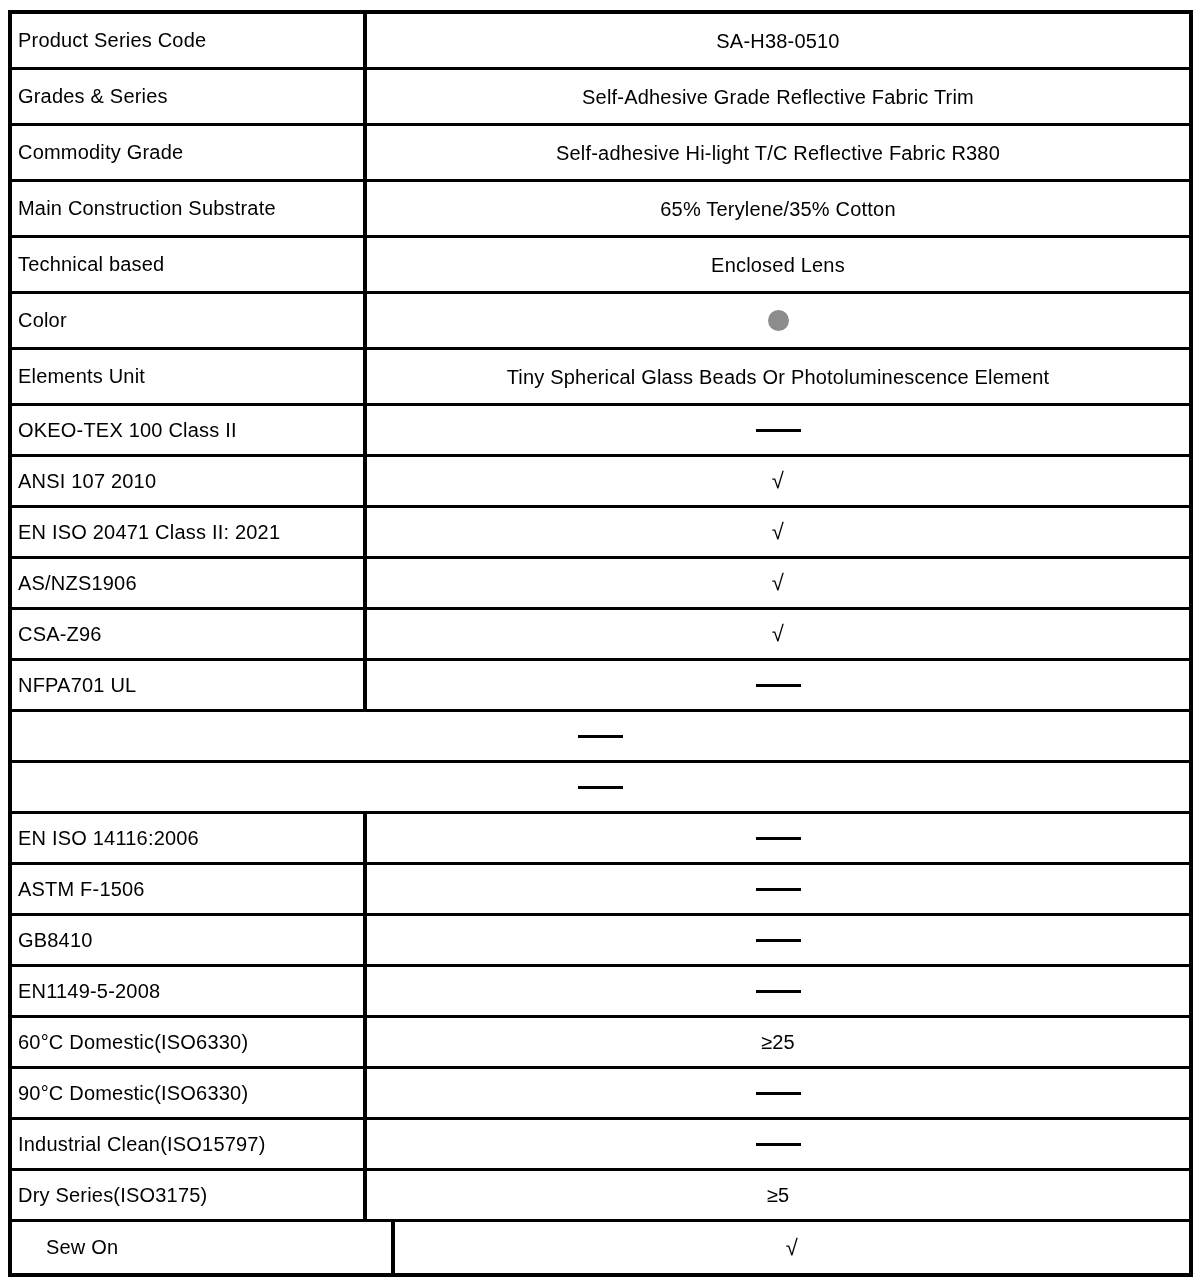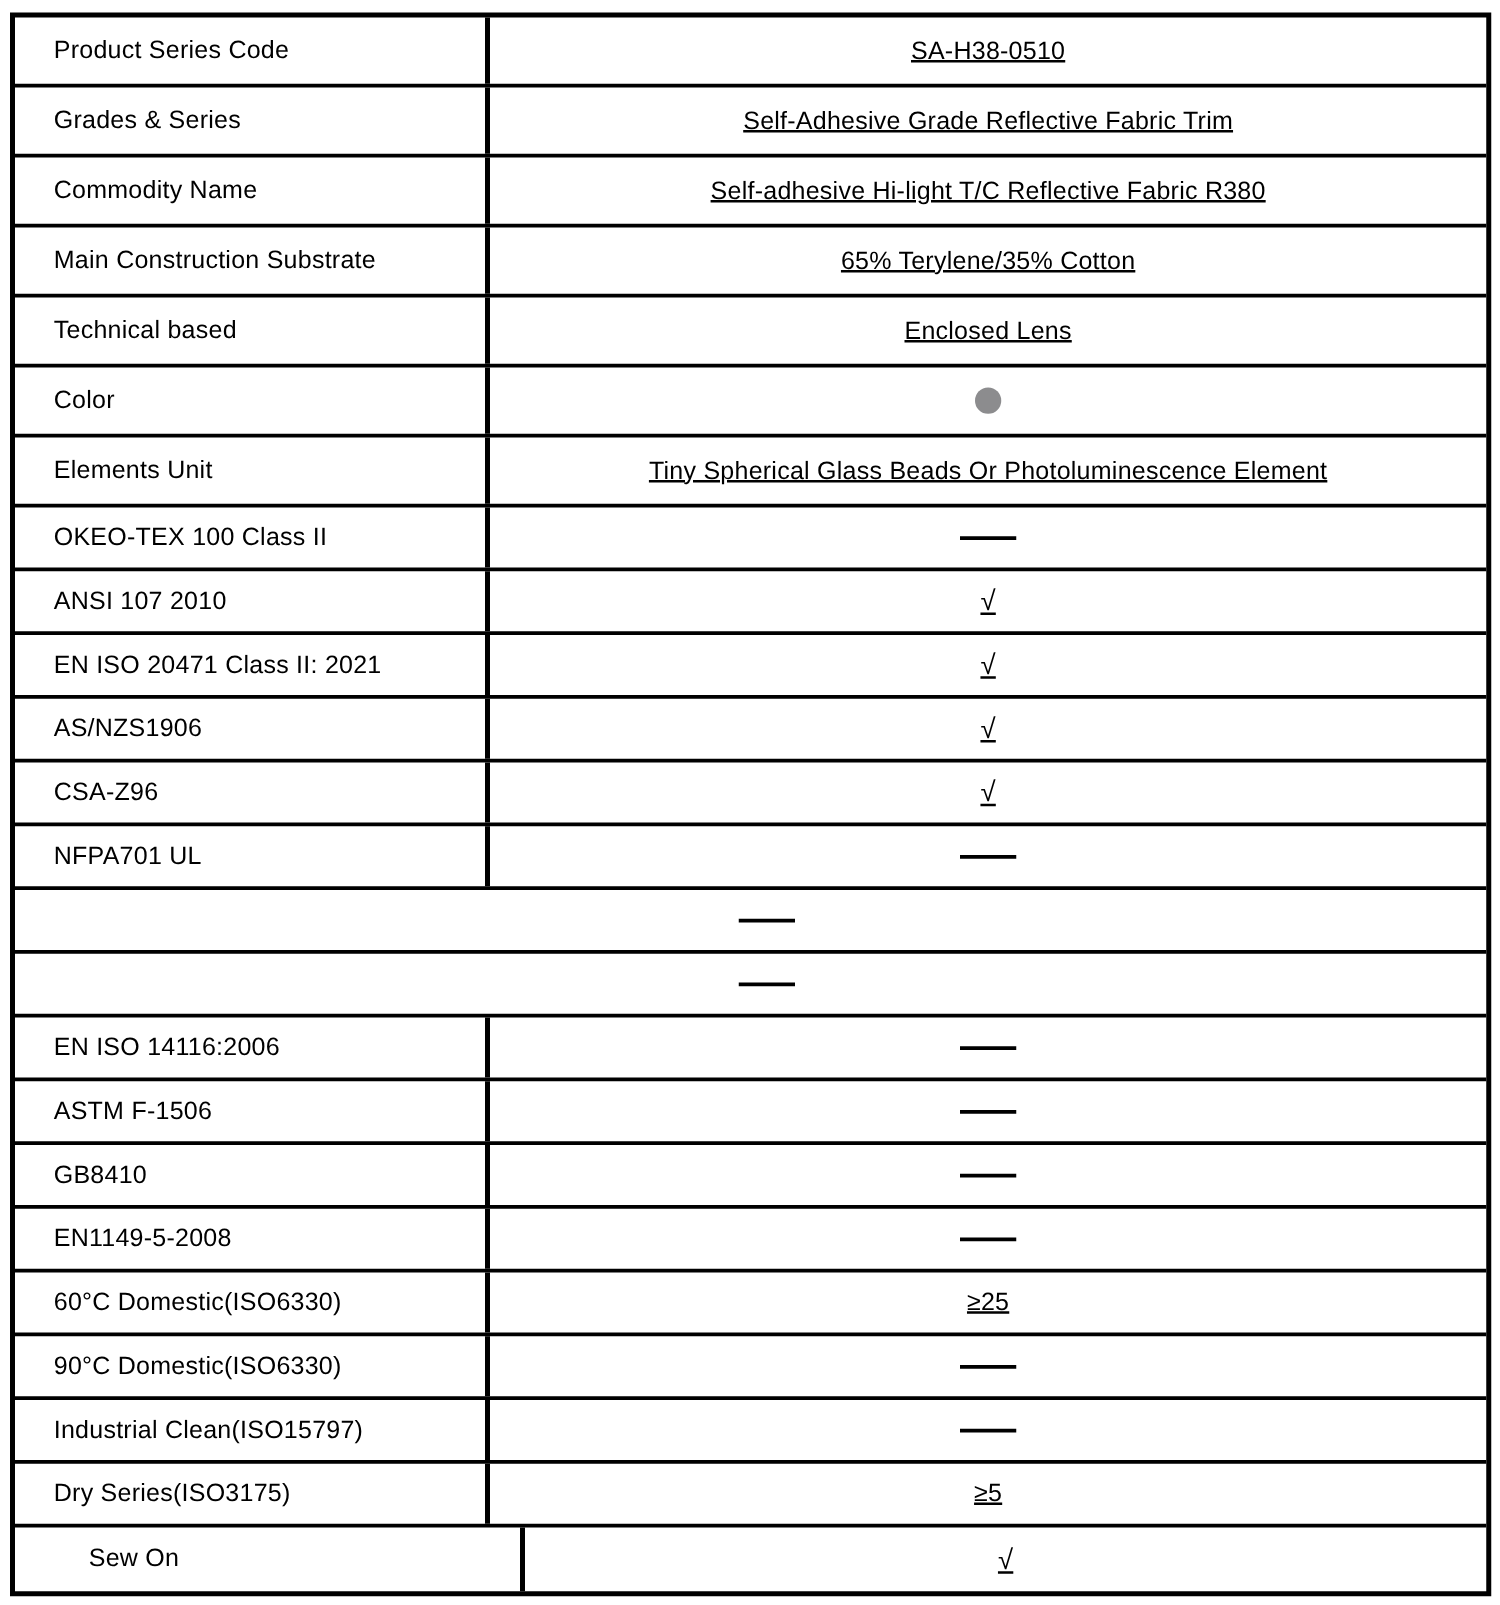--- a/index.html
+++ b/index.html
@@ -17,21 +17,20 @@
     top: 10px;
     width: 1185px;
     border: 4px solid #000000;
     background: #ffffff;
     box-sizing: border-box;
   }
   .row {
     display: flex;
     border-bottom: 3px solid #000000;
     box-sizing: border-box;
-    padding-left: 25px;
   }
   .row:last-child {
     border-bottom: none;
     margin-left: 28px;
   }
   .row-head { height: 56px; }
   .row-std  { height: 51px; }
   .label-cell {
     width: 355px;
     flex: 0 0 355px;
@@ -46,21 +45,20 @@
     white-space: nowrap;
     overflow: hidden;
   }
   .value-cell {
     flex: 1 1 auto;
     display: flex;
     align-items: center;
     justify-content: center;
     font-size: 20px;
     letter-spacing: 0.2px;
-    text-decoration: underline;
   }
   .dash-mark {
     width: 45px;
     height: 3px;
     background: #000000;
   }
   .color-dot {
     width: 21px;
     height: 21px;
     border-radius: 50%;
@@ -83,21 +81,21 @@
         <span class="value-text">SA-H38-0510</span>
       </div>
     </div>
     <div class="row row-head">
       <div class="label-cell">Grades &amp; Series</div>
       <div class="value-cell">
         <span class="value-text">Self-Adhesive Grade Reflective Fabric Trim</span>
       </div>
     </div>
     <div class="row row-head">
-      <div class="label-cell">Commodity Name</div>
+      <div class="label-cell">Commodity Grade</div>
       <div class="value-cell">
         <span class="value-text">Self-adhesive Hi-light T/C Reflective Fabric R380</span>
       </div>
     </div>
     <div class="row row-head">
       <div class="label-cell">Main Construction Substrate</div>
       <div class="value-cell">
         <span class="value-text">65% Terylene/35% Cotton</span>
       </div>
     </div>

